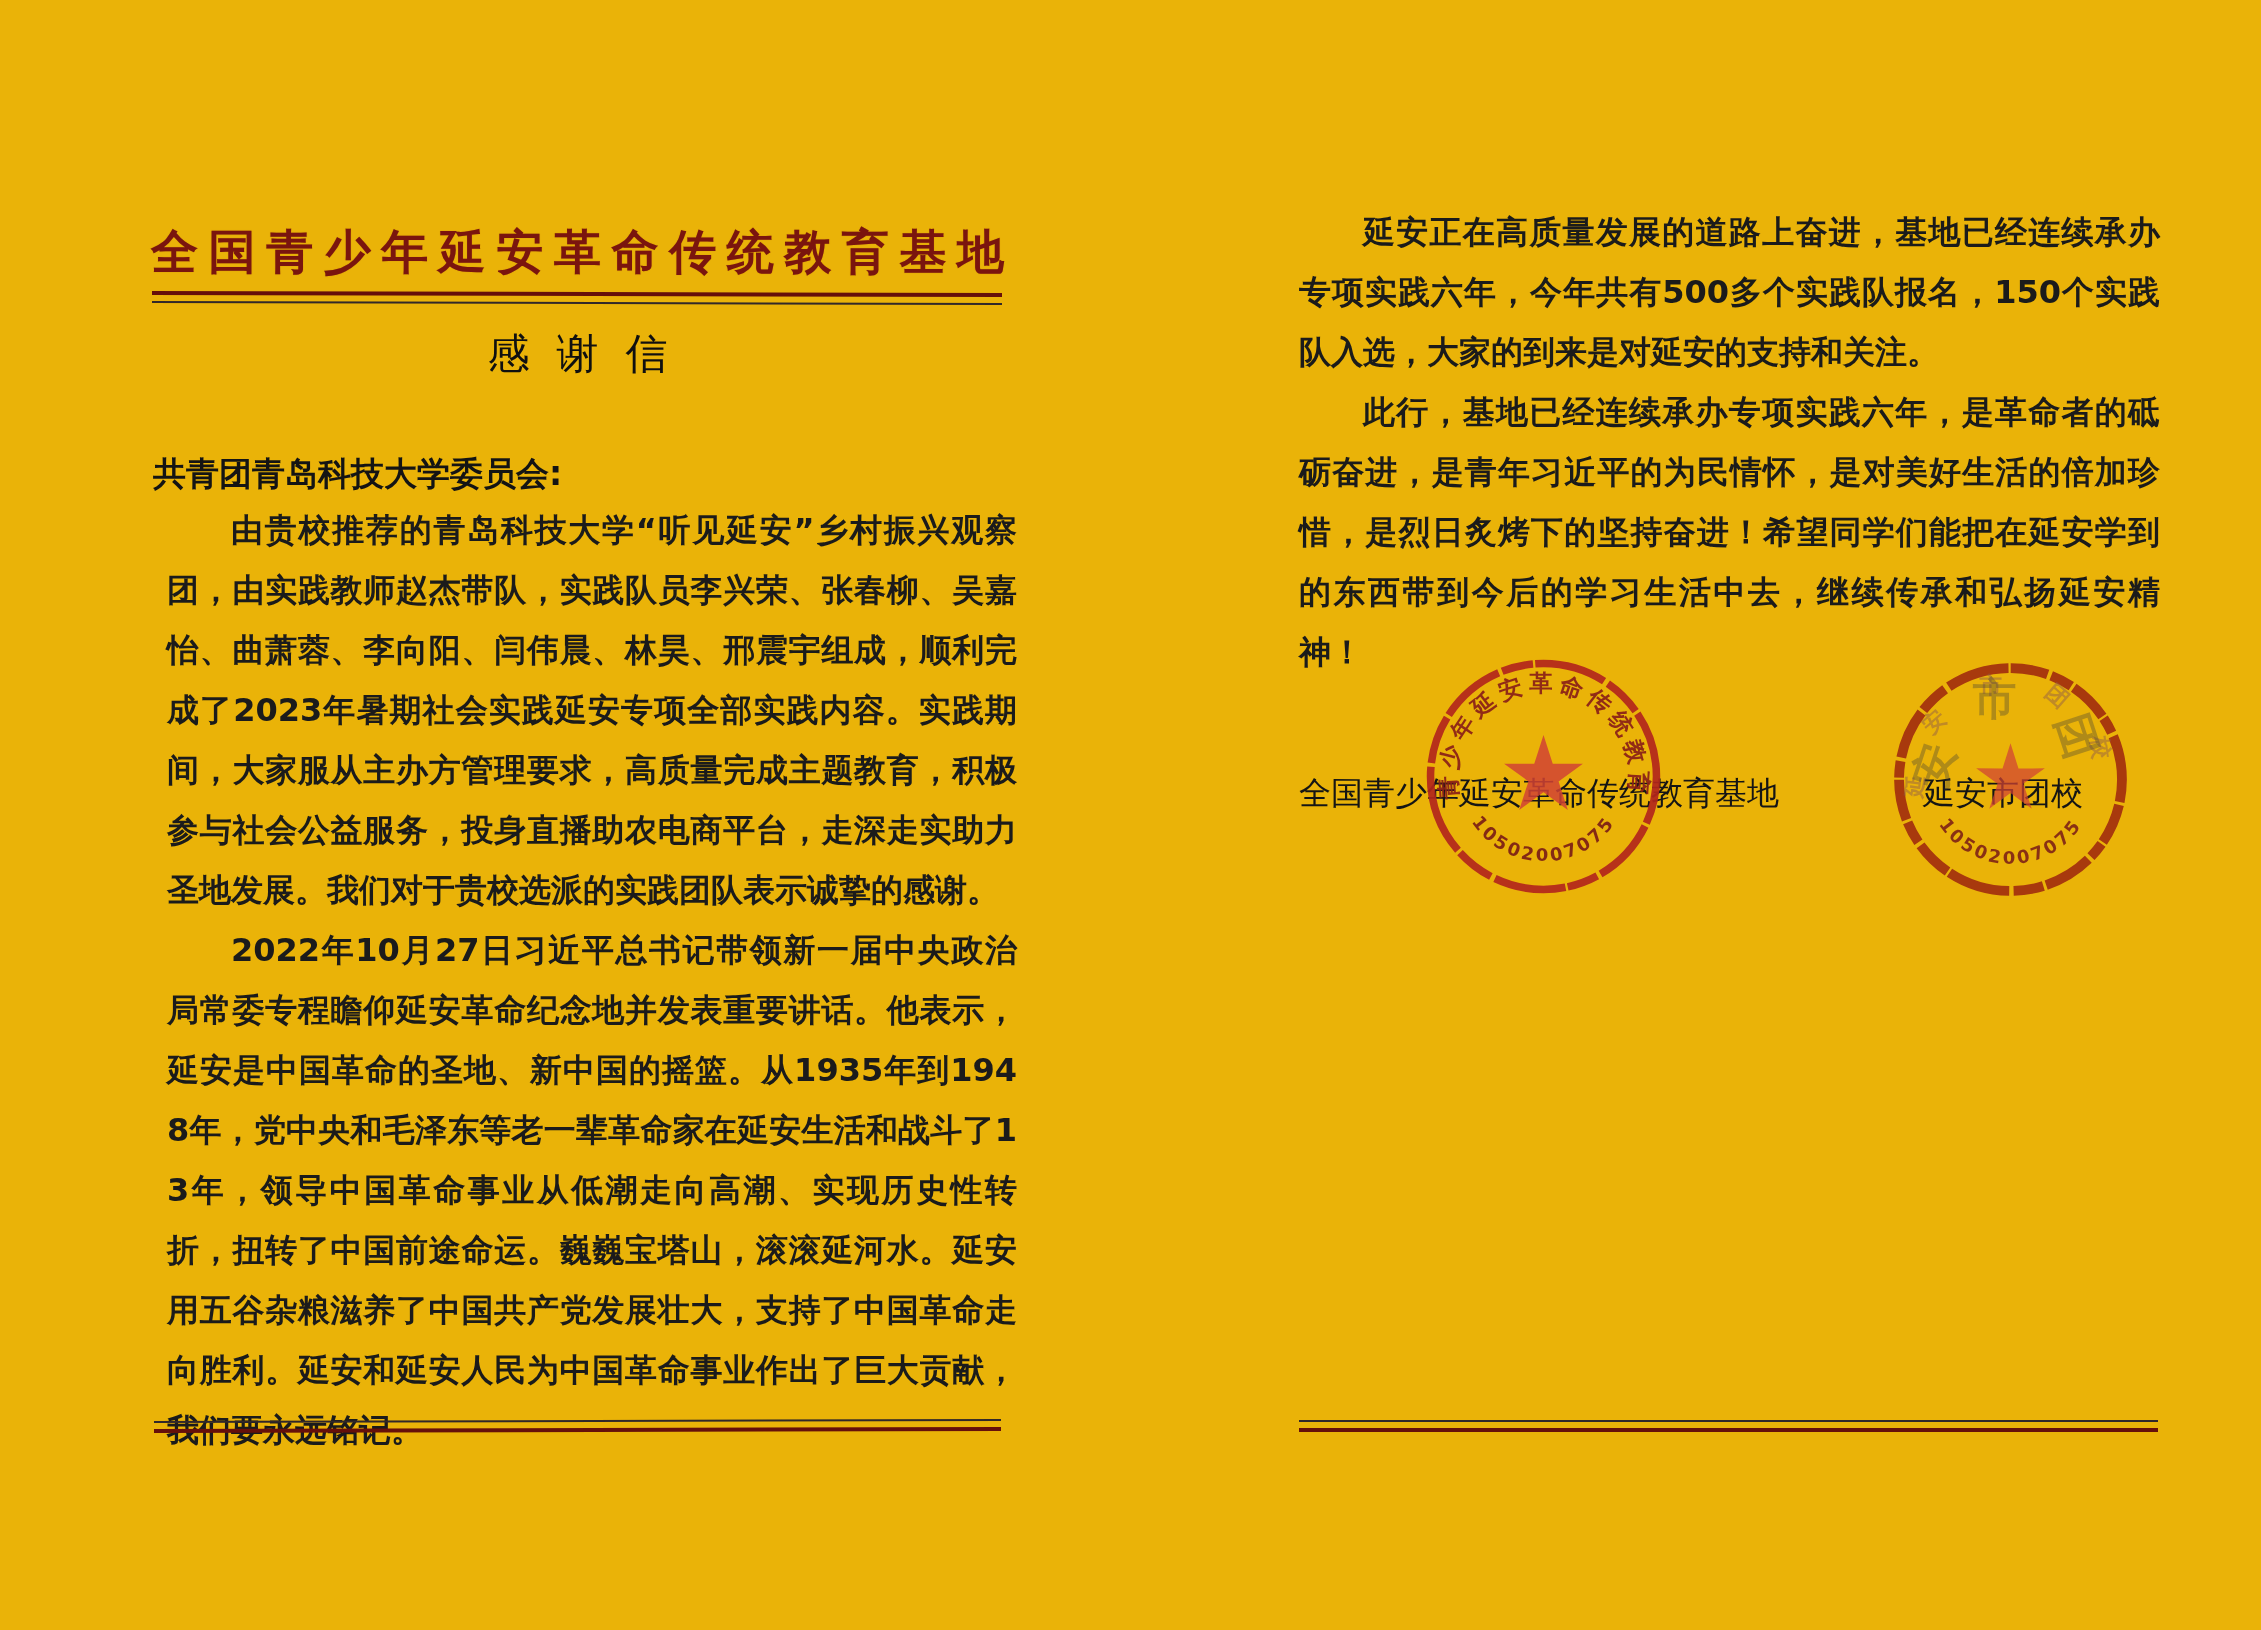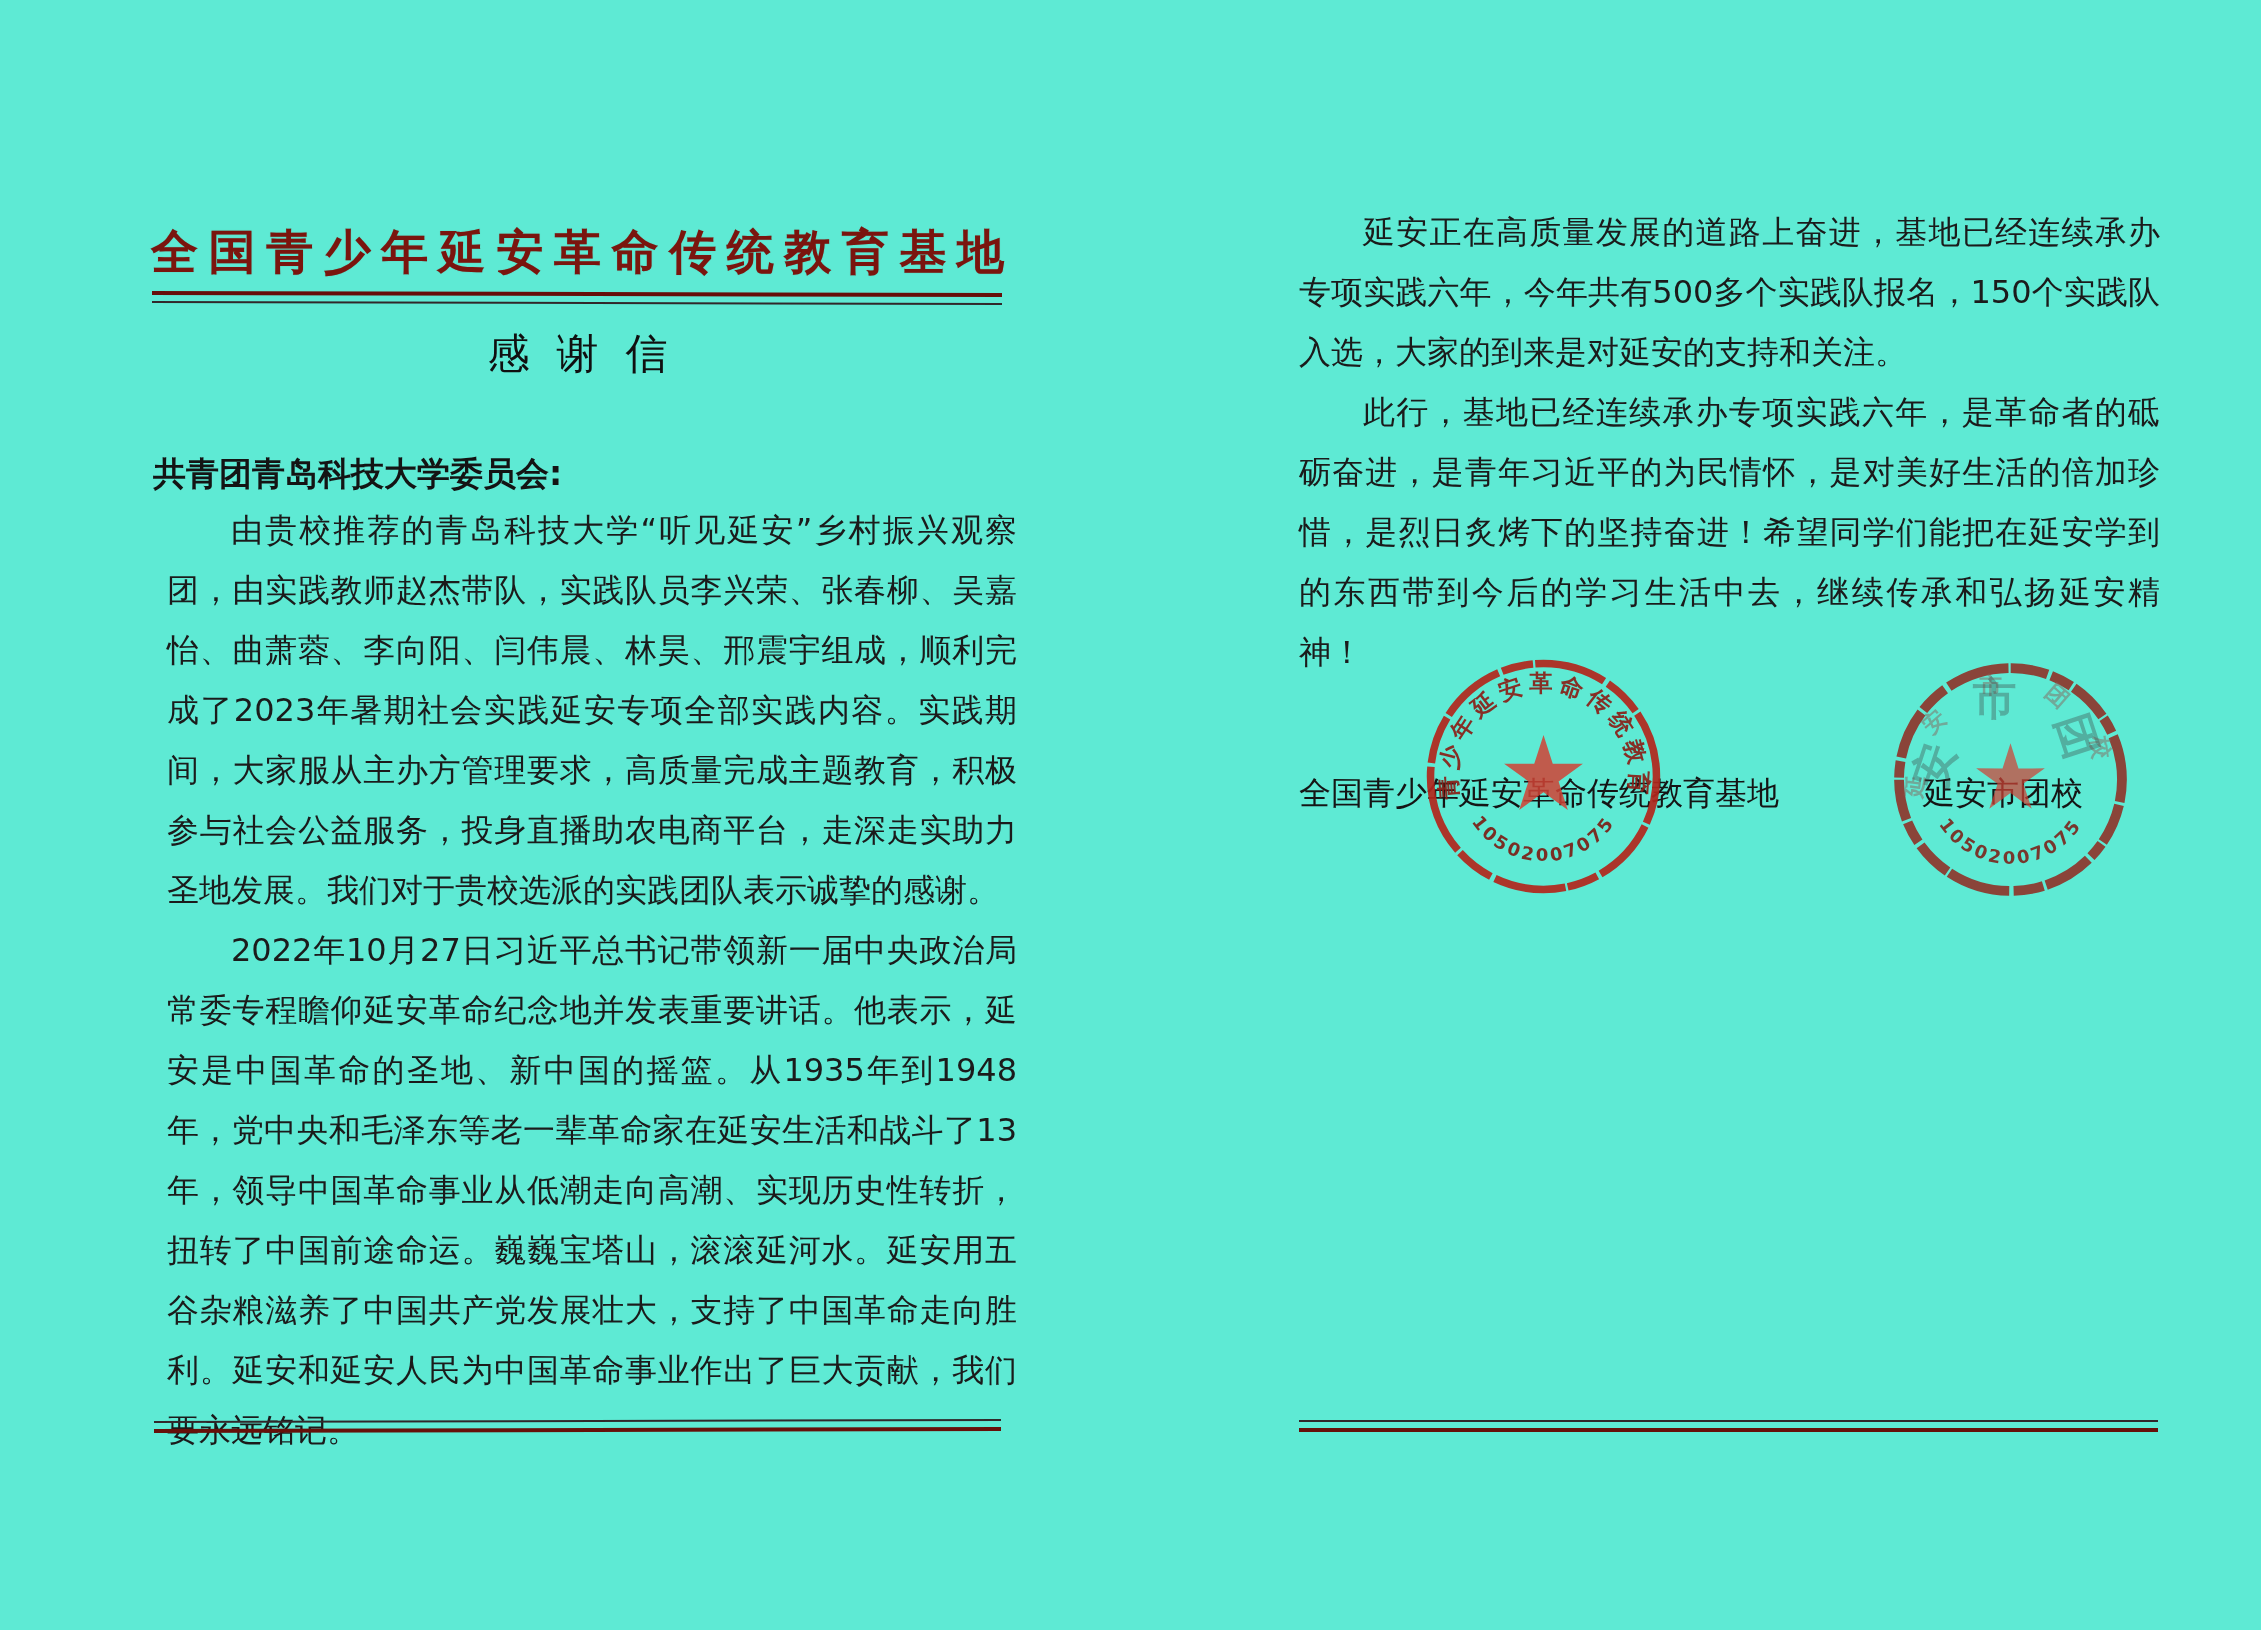--- a/index.html
+++ b/index.html
@@ -1,17 +1,17 @@
 <!DOCTYPE html>
 <html style="font-size:12px"><head>
 <meta charset="utf-8">
 <style>
   html,body{margin:0;padding:0;background:#e8e8e8;}
   .canvas{
-    position:relative;width:2261px;height:1630px;background:#5eead4;
+    position:relative;width:2261px;height:1630px;background:#eab308;
     font-family:"DejaVu Sans","Liberation Sans",sans-serif;overflow:hidden;
   }
   
   .org-header{
     position:absolute;left:151px;top:225px;width:853px;
     font-size:47px;font-weight:700;color:#7a150e;line-height:54px;
     text-align:justify;text-align-last:justify;white-space:nowrap;
     text-shadow:0 0 0.8px rgba(122,21,14,.4);
   }
   .double-rule{
@@ -25,21 +25,21 @@
     position:absolute;left:151px;top:330px;width:853px;
     text-align:center;font-size:42px;font-weight:400;color:#101010;
     letter-spacing:27px;text-indent:27px;line-height:48px;
   }
   .salutation{
     position:absolute;left:153px;top:452px;width:852px;
     font-size:33px;font-weight:700;color:#141414;line-height:44px;
   }
   .body-text{
     position:absolute;font-size:32px;line-height:60px;color:#1b1b1b;
-    text-align:justify;word-break:break-all;
+    text-align:justify;word-break:break-all;font-weight:bold;
   }
   .body-text p{margin:0;text-indent:2em;}
   .body-left{left:167px;top:500px;width:850px;}
   .body-right{left:1299px;top:202px;width:861px;}
   .body-right .closing{margin-top:24px;}
   
   .signature-row{
     position:absolute;left:1299px;top:764px;width:861px;height:60px;
     display:flex;align-items:center;font-size:32px;color:#151515;z-index:2;
   }

